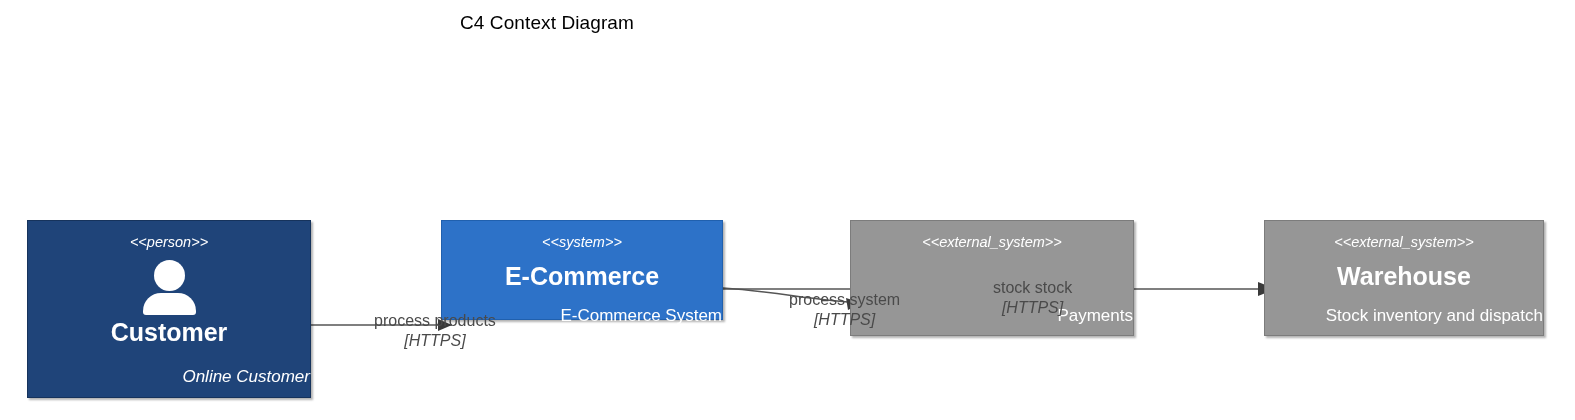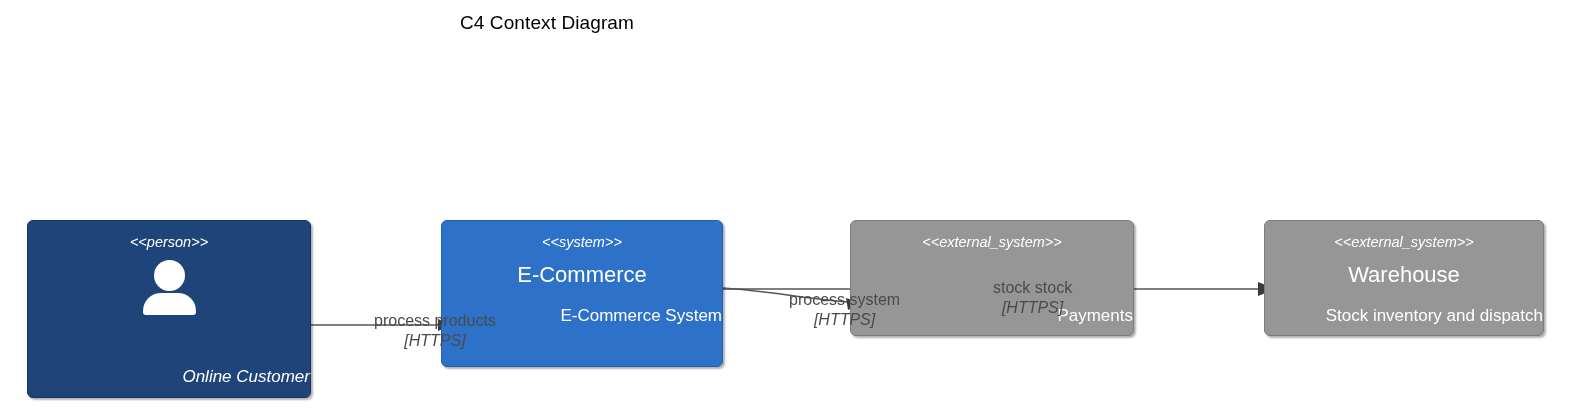--- a/index.html
+++ b/index.html
@@ -29,40 +29,40 @@
     font-size: 19px;
     color: #000000;
     letter-spacing: 0.1px;
     white-space: nowrap;
   }
 
   
   .node {
     position: absolute;
     box-sizing: border-box;
-    border-radius: 6px;
+    border-radius: 0;
     box-shadow: 2px 2px 2px rgba(0,0,0,0.30);
     color: #ffffff;
     z-index: 5;
   }
   .node .stereotype {
     position: absolute;
     left: 0; right: 0;
     text-align: center;
     font-style: italic;
     font-size: 14.5px;
     color: #ffffff;
     white-space: nowrap;
   }
   .node .nodename {
     position: absolute;
     left: 0; right: 0;
     text-align: center;
-    font-weight: normal;
-    font-size: 22px;
+    font-weight: bold;
+    font-size: 25px;
     color: #ffffff;
     white-space: nowrap;
   }
   .node .nodedesc {
     position: absolute;
     left: 0; right: 0;
     text-align: right;
     font-size: 17px;
     color: #ffffff;
     white-space: nowrap;
@@ -102,21 +102,21 @@
     top: 33px;
     width: 53px; height: 22px;
     margin-left: -26.5px;
     background: #ffffff;
     border-radius: 18px 18px 3px 3px;
   }
 
   
   #node-ecommerce {
     left: 441px; top: 220px;
-    width: 282px; height: 147px;
+    width: 282px; height: 100px;
     background: #2d72c8;
     border: 1px solid #2060ae;
   }
   #node-ecommerce .stereotype { top: 13px; }
   #node-ecommerce .nodename  { top: 41px; }
   #node-ecommerce .nodedesc  { top: 85px; }
 
   
   #node-stripe {
     left: 850px; top: 220px;
@@ -202,20 +202,21 @@
       <polygon class="edge-head" points="1276,289 1258,282 1258,296"></polygon>
     </g>
   </svg>
 
   <div class="node" id="node-customer">
     <div class="stereotype">&lt;&lt;person&gt;&gt;</div>
     <div class="person-icon">
       <div class="head"></div>
       <div class="body"></div>
     </div>
+    <div class="nodename">Customer</div>
     <div class="nodedesc">Online Customer</div>
   </div>
 
   <div class="node" id="node-ecommerce">
     <div class="stereotype">&lt;&lt;system&gt;&gt;</div>
     <div class="nodename">E-Commerce</div>
     <div class="nodedesc">E-Commerce System</div>
   </div>
 
   <div class="node" id="node-stripe">

